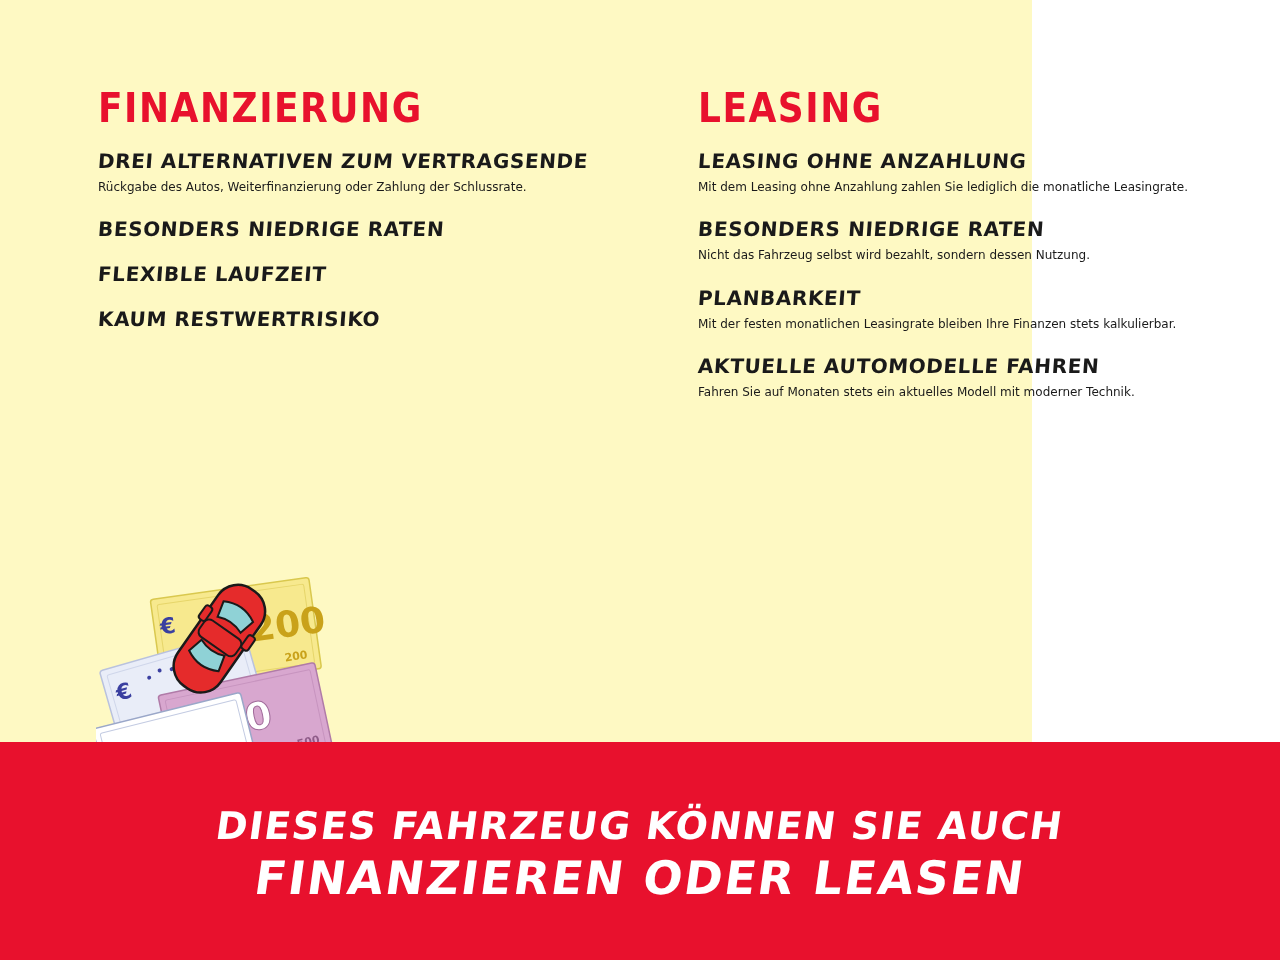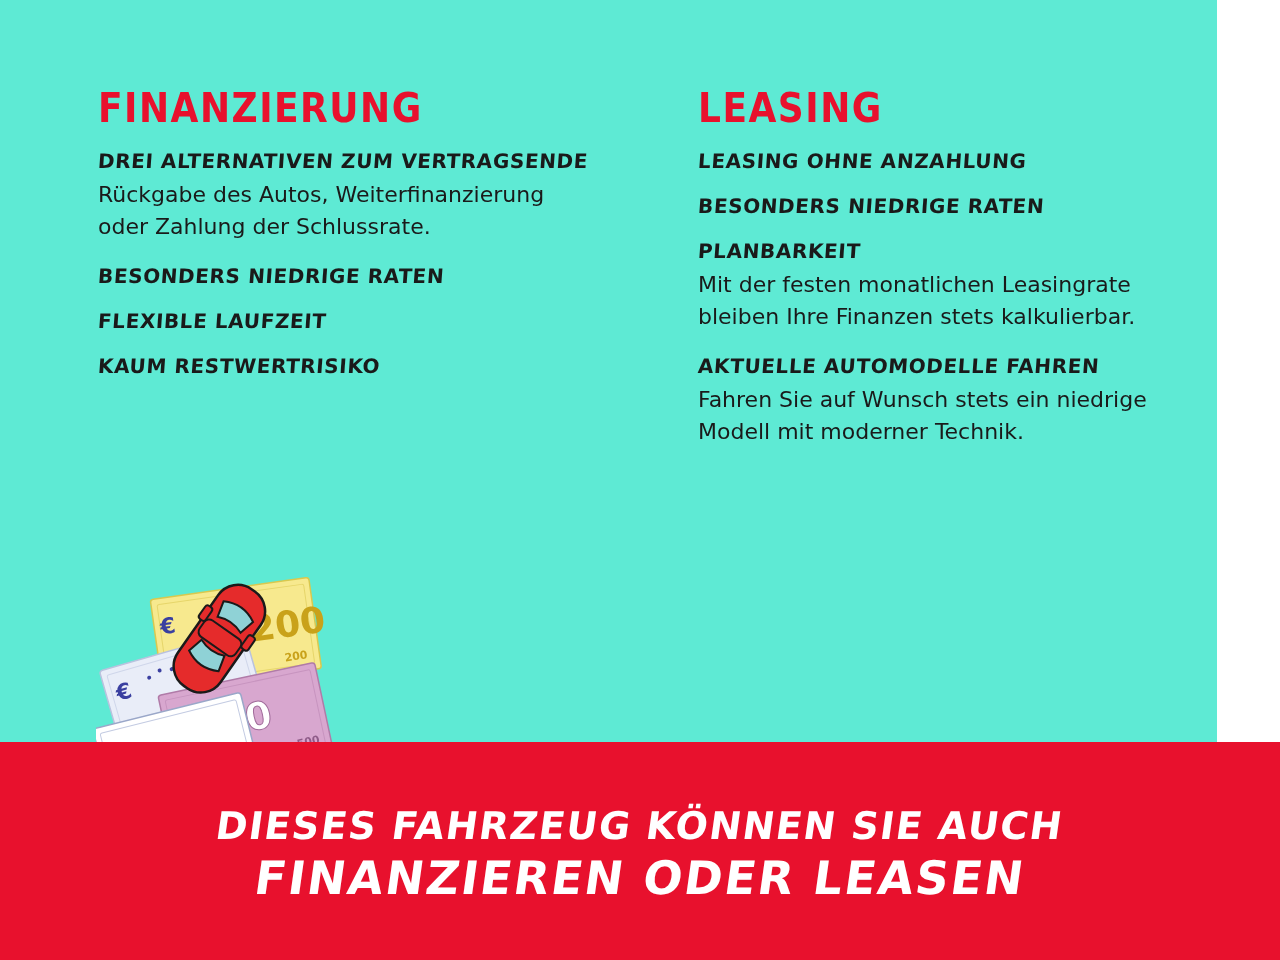--- a/index.html
+++ b/index.html
@@ -10,23 +10,23 @@
     width: 1280px;
     height: 960px;
     background: #ffffff;
     font-family: "DejaVu Sans", sans-serif;
     overflow: hidden;
     position: relative;
   }
 
   .page {
     position: relative;
-    width: 1217px;
+    width: 1032px;
     height: 960px;
-    background: #5eead4;
+    background: #fef9c3;
   }
 
   
   .columns {
     position: absolute;
     top: 88px;
     left: 0;
     width: 1280px;
     display: flex;
     gap: 0;
@@ -68,21 +68,21 @@
     font-size: 20px;
     color: #1a1a1a;
     letter-spacing: 0.6px;
     line-height: 1.15;
     margin: 0 0 6px 0;
     transform: skewX(-4deg);
     transform-origin: left center;
   }
   .block-body {
     font-family: "DejaVu Sans", sans-serif;
-    font-size: 22px;
+    font-size: 12px;
     color: #1a1a1a;
     line-height: 1.45;
     margin: 0;
     max-width: 520px;
   }
   .col-right .block-body {
     max-width: 520px;
   }
 
   
@@ -162,34 +162,36 @@
       <div class="block">
         <div class="block-head">KAUM RESTWERTRISIKO</div>
       </div>
     </div>
 
     <div class="col col-right">
       <h1 class="col-title">LEASING</h1>
 
       <div class="block">
         <div class="block-head">LEASING OHNE ANZAHLUNG</div>
+        <p class="block-body">Mit dem Leasing ohne Anzahlung zahlen Sie lediglich die monatliche Leasingrate.</p>
       </div>
 
       <div class="block">
         <div class="block-head">BESONDERS NIEDRIGE RATEN</div>
+        <p class="block-body">Nicht das Fahrzeug selbst wird bezahlt, sondern dessen Nutzung.</p>
       </div>
 
       <div class="block">
         <div class="block-head">PLANBARKEIT</div>
         <p class="block-body">Mit der festen monatlichen Leasingrate bleiben Ihre Finanzen stets kalkulierbar.</p>
       </div>
 
       <div class="block">
         <div class="block-head">AKTUELLE AUTOMODELLE FAHREN</div>
-        <p class="block-body">Fahren Sie auf Wunsch stets ein niedrige Modell mit moderner Technik.</p>
+        <p class="block-body">Fahren Sie auf Monaten stets ein aktuelles Modell mit moderner Technik.</p>
       </div>
     </div>
   </div>
 
   <div class="illustration">
     <svg width="260" height="250" viewBox="0 0 260 250">
 
       <g transform="rotate(-8 140 75)">
         <rect x="60" y="28" width="160" height="92" rx="3" fill="#f7e98e" stroke="#d9c84e" stroke-width="1.5"></rect>
         <rect x="66" y="34" width="148" height="80" rx="2" fill="none" stroke="#e6d56a" stroke-width="1"></rect>

